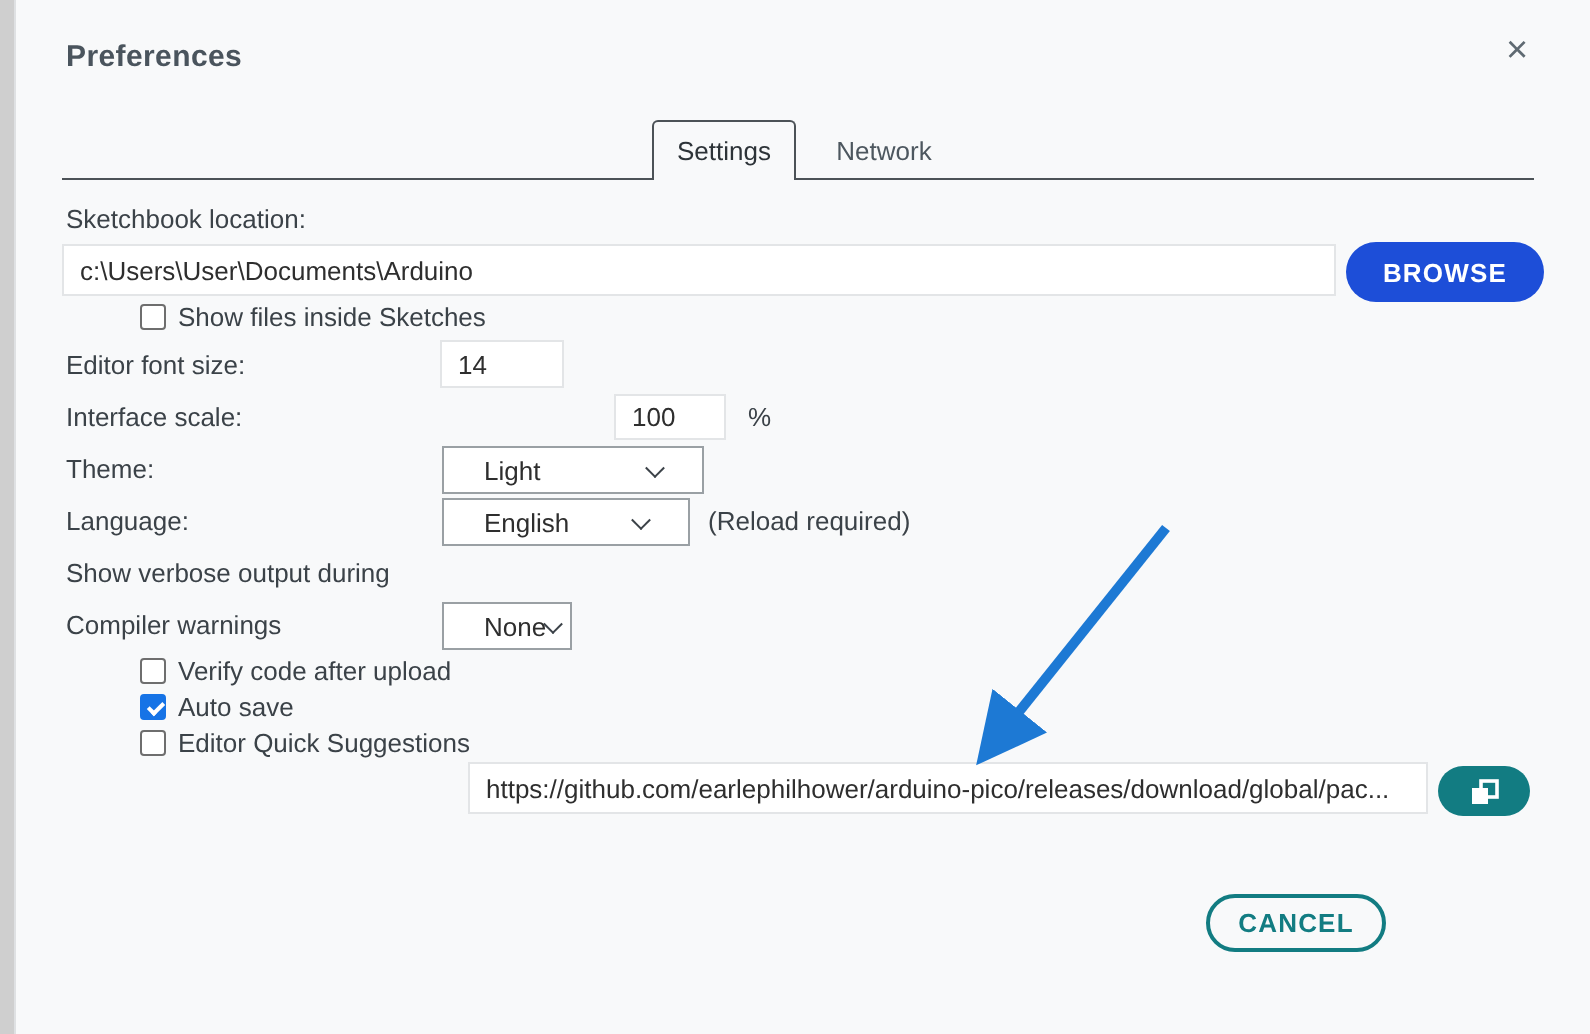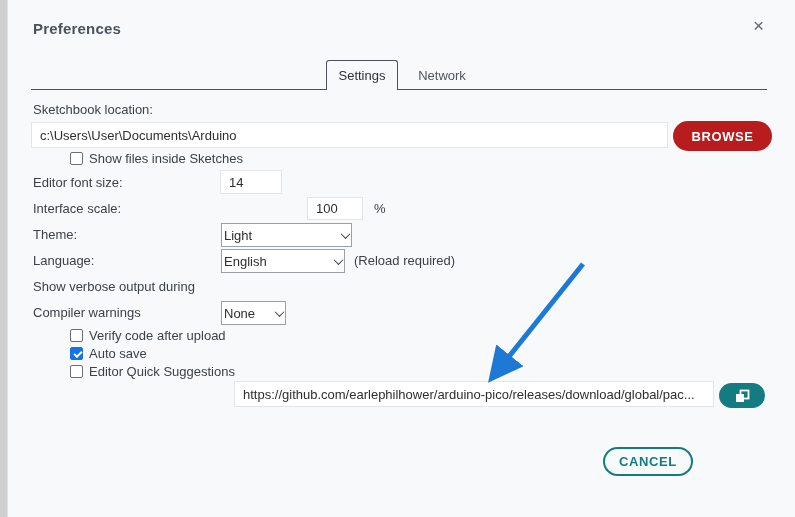--- a/index.html
+++ b/index.html
@@ -17,34 +17,34 @@
     border:1px solid #4c5257; border-bottom:none; border-radius:3px 3px 0 0; z-index:2;
     display:flex; align-items:center; justify-content:center; font-size:13px; color:#2d3338; }
   .tab-inactive { left:398px; top:60px; width:72px; height:30px; display:flex; align-items:center;
     justify-content:center; font-size:13px; color:#4d575f; cursor:pointer; }
 
   .label { font-size:13px; color:#3b4248; white-space:nowrap; }
 
   input.txt { font-family:"Liberation Sans", sans-serif; font-size:13px; color:#2e2e2e;
     background:#ffffff; border:1px solid #e3e5e7; outline:none; padding:0 8px; }
   .sel { background:#fff; border:1px solid #9aa0a4; display:flex; align-items:center;
-    justify-content:space-between; padding:0 2px; font-size:13px; color:#2e2e2e; cursor:pointer; }
+    justify-content:space-between; padding:0 20px; font-size:13px; color:#2e2e2e; cursor:pointer; }
   .chev { width:7px; height:7px; border-right:1.6px solid #3b4248; border-bottom:1.6px solid #3b4248;
     transform:rotate(45deg) translate(-1px,-1px); flex:0 0 auto; }
 
   .cbrow { display:flex; align-items:center; gap:6px;padding-left:32px; }
   .cb { width:13px; height:13px; background:#fff; border:1px solid #6e6e6e; border-radius:2px;
     position:relative; flex:0 0 auto; cursor:pointer; }
   .cb.checked { background:#1673e6; border-color:#1673e6; }
   .cb.checked::after { content:""; position:absolute; left:2.5px; top:3px; width:6px; height:3px;
     border-left:2px solid #fff; border-bottom:2px solid #fff; transform:rotate(-45deg); }
 
   .pill { display:flex; align-items:center; justify-content:center; border-radius:16px;
     font-weight:bold; letter-spacing:0.6px; cursor:pointer; font-size:13px; }
-  .pill-solid { background:#b91c1c; color:#fff; border:none; }
+  .pill-solid { background:#1d4ed8; color:#fff; border:none; }
   .pill-outline { background:transparent; color:#127c82; border:2px solid #127c82; }
   .ok-glow { box-shadow:0 0 0 3px rgba(19,124,130,0.28); }
 
   .iconbtn { border-radius:13px; background:#127c82; display:flex; align-items:center; justify-content:center; cursor:pointer; }
   svg { display:block; }
 </style>
 </head>
 <body>
 
 <div class="canvas">

